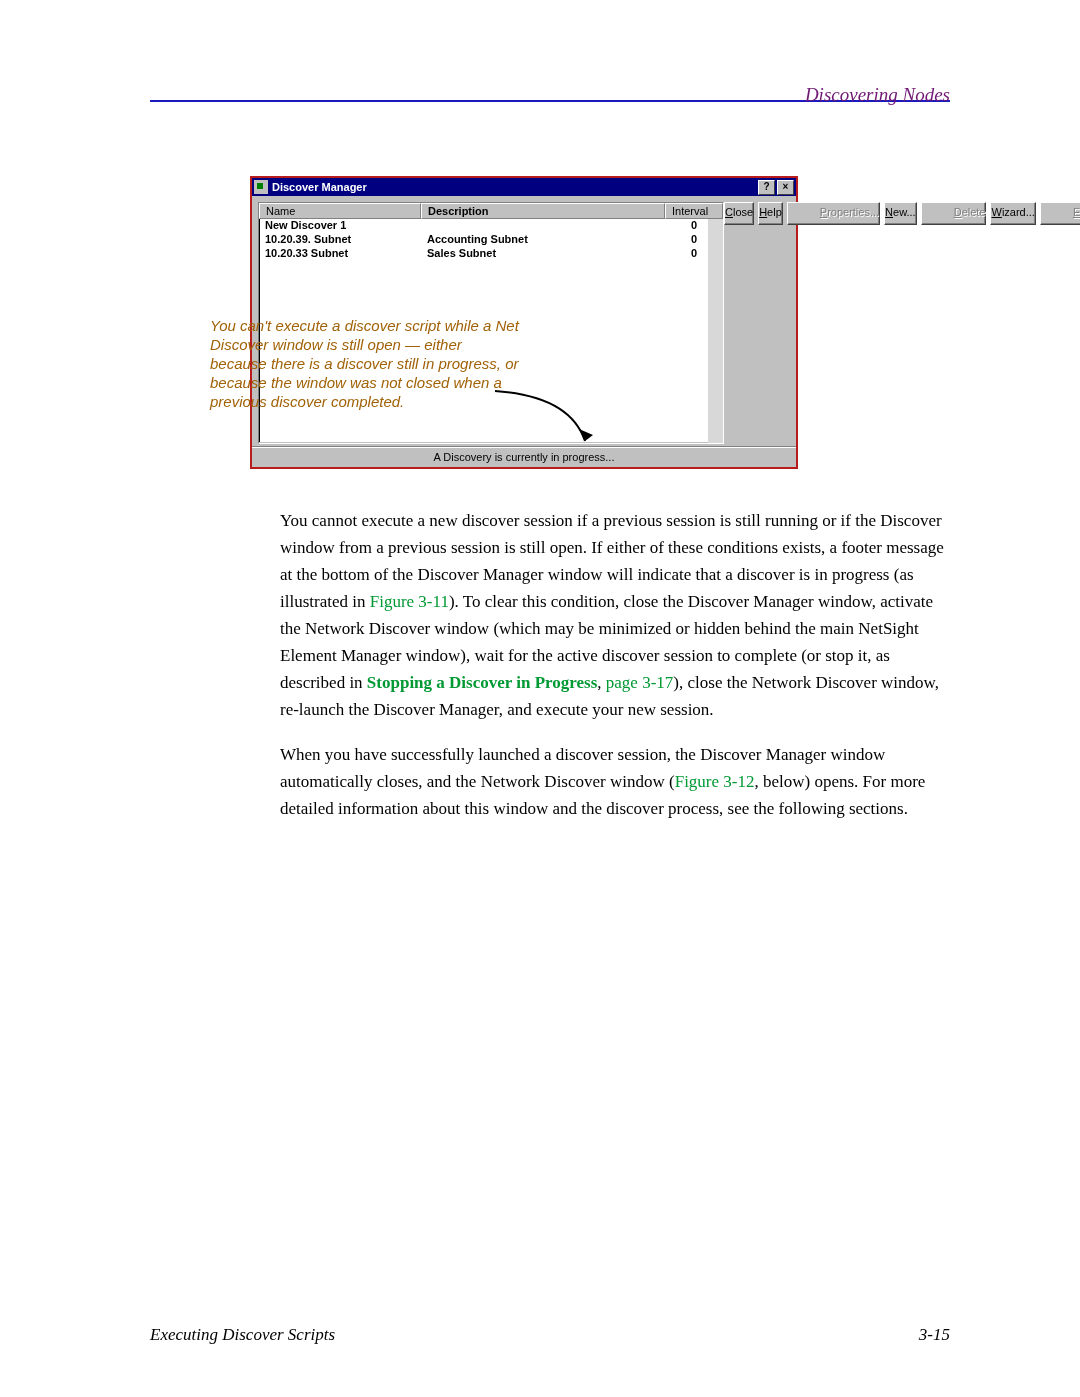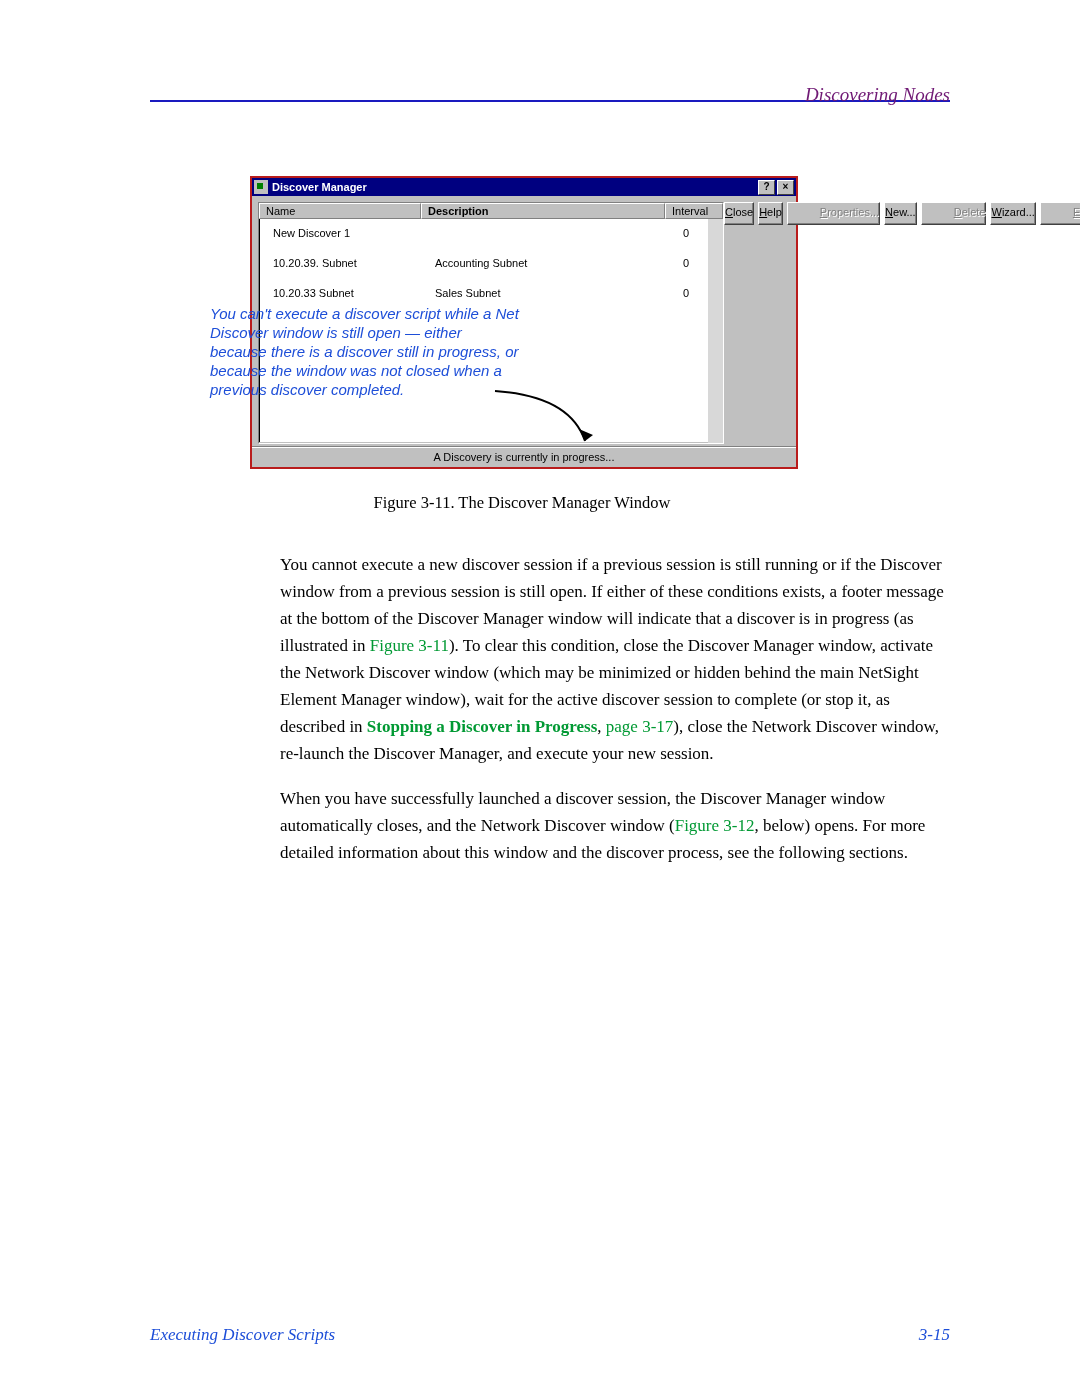--- a/index.html
+++ b/index.html
@@ -117,21 +117,22 @@
   .hcol.name { width: 162px; }
   .hcol.desc { flex: 1; font-weight: bold; }
   .hcol.int  { width: 58px; text-align: left; }
   .list-rows {
     padding: 0;
   }
   .row {
     display: flex;
     height: 14px;
     font-size: 11px;
-    padding: 8px;
+    padding: 0;
+    font-weight: bold;
   }
   .row .c { padding: 0 6px; box-sizing: border-box; }
   .row .cname { width: 162px; }
   .row .cdesc { flex: 1; }
   .row .cint  { width: 58px; text-align: center; }
   .scrollbar-v {
     position: absolute;
     top: 16px; right: 0; bottom: 0;
     width: 15px;
     background: #d8d8d8;
@@ -164,27 +165,27 @@
     text-align: center;
     font-size: 11px;
     line-height: 20px;
     color: #000;
   }
 
   
   .annot {
     position: absolute;
     left: -40px;
-    top: 128px;
+    top: 140px;
     width: 310px;
     font-family: Arial, Helvetica, sans-serif;
     font-style: italic;
     font-size: 15px;
     line-height: 19px;
-    color: #1d4ed8;
+    color: #a16207;
   }
   .annot-arrow {
     position: absolute;
     left: 240px;
     top: 210px;
     width: 130px;
     height: 70px;
     pointer-events: none;
   }
 
@@ -207,21 +208,21 @@
   
   .footer {
     position: absolute;
     bottom: 52px;
     left: 150px;
     right: 130px;
     display: flex;
     justify-content: space-between;
     font-style: italic;
     font-size: 17px;
-    color: #1d4ed8;
+    color: #000000;
   }
 </style>
 </head>
 <body>
 
 <div class="page">
 
   <div class="header-area">
     <span class="header-title">Discovering Nodes</span>
   </div>
@@ -281,21 +282,20 @@
       <div class="statusbar">A Discovery is currently in progress...</div>
     </div>
 
     <div class="annot">You can't execute a discover script while a Net Discover window is still open — either because there is a discover still in progress, or because the window was not closed when a previous discover completed.</div>
     <svg class="annot-arrow" viewBox="0 0 130 70">
       <path d="M5 5 Q 80 10 95 55" fill="none" stroke="#000" stroke-width="2"></path>
       <path d="M95 55 l -6 -12 l 14 6 z" fill="#000"></path>
     </svg>
   </div>
 
-  <div class="caption">Figure 3-11.  The Discover Manager Window</div>
 
   <div class="bodytext">
     <p>
       <span>You cannot execute a new discover session if a previous session is still running or if the Discover window from a previous session is still open. If either of these conditions exists, a footer message at the bottom of the Discover Manager window will indicate that a discover is in progress (as illustrated in </span><span class="green-link">Figure 3-11</span><span>). To clear this condition, close the Discover Manager window, activate the Network Discover window (which may be minimized or hidden behind the main NetSight Element Manager window), wait for the active discover session to complete (or stop it, as described in </span><span class="green-link bold">Stopping a Discover in Progress</span><span>, </span><span class="green-link">page 3-17</span><span>), close the Network Discover window, re-launch the Discover Manager, and execute your new session.</span>
     </p>
     <p>
       <span>When you have successfully launched a discover session, the Discover Manager window automatically closes, and the Network Discover window (</span><span class="green-link">Figure 3-12</span><span>, below) opens. For more detailed information about this window and the discover process, see the following sections.</span>
     </p>
   </div>
 

